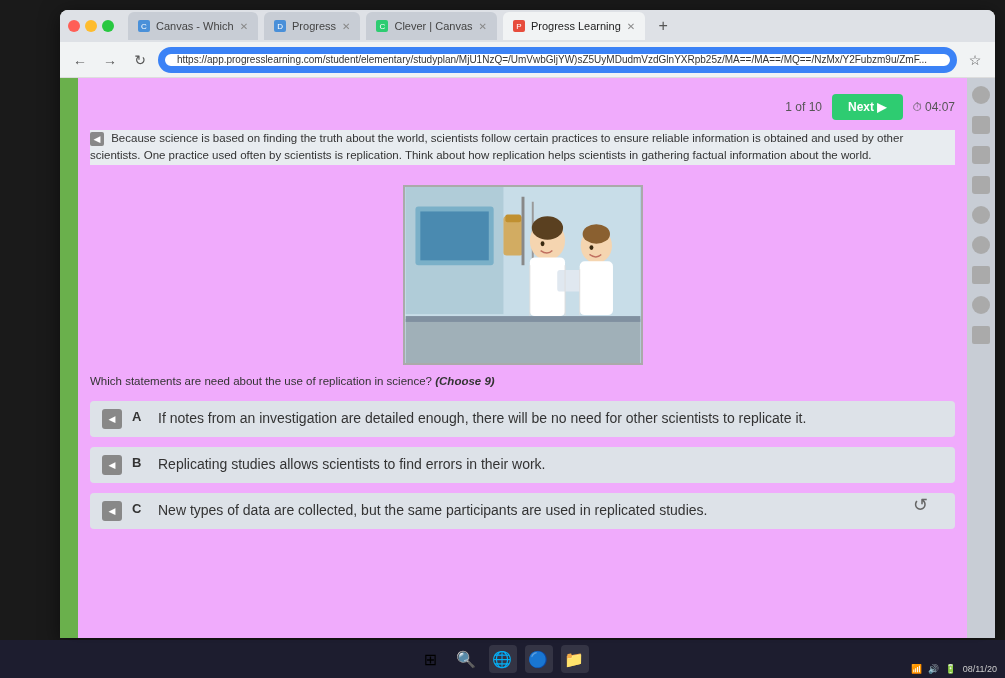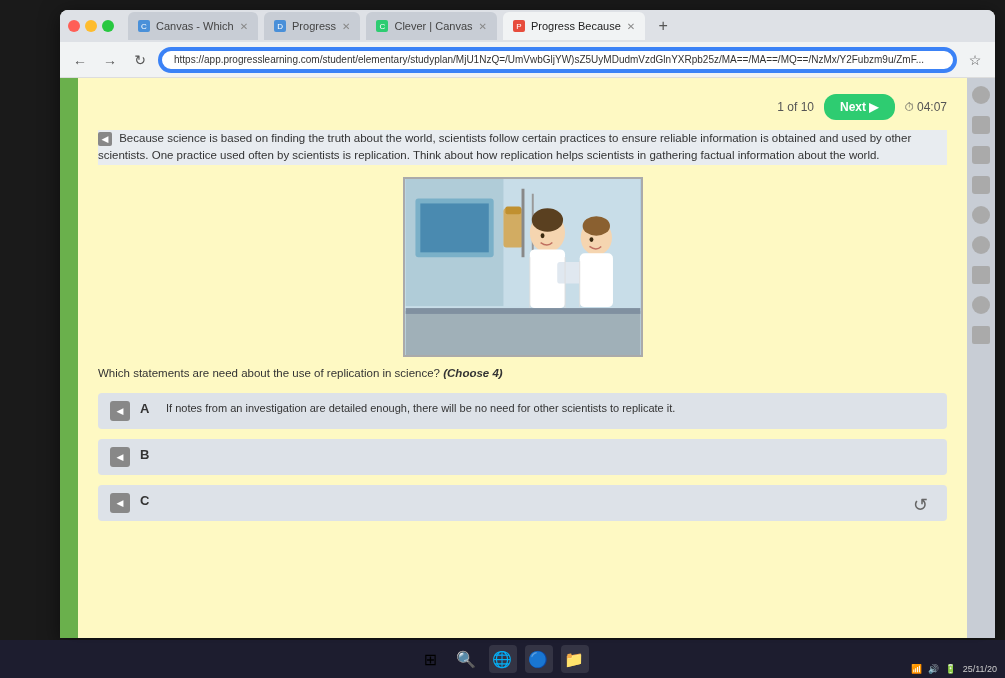--- a/index.html
+++ b/index.html
@@ -96,21 +96,21 @@
       cursor: pointer;
       display: flex; align-items: center; justify-content: center;
       border-radius: 50%;
       font-size: 14px;
       color: #555;
     }
 
     .address-bar {
       flex: 1;
       height: 26px;
-      border: 4px solid #3b82f6;
+      border: 7px solid #3b82f6;
       border-radius: 13px;
       background: white;
       padding: 0 12px;
       font-size: 10px;
       color: #333;
       display: flex;
       align-items: center;
       overflow: hidden;
       white-space: nowrap;
       text-overflow: ellipsis;
@@ -127,22 +127,22 @@
     
     .left-sidebar {
       width: 18px;
       background: #6ab04c;
       flex-shrink: 0;
     }
 
     
     .page-content {
       flex: 1;
-      background: #fef9c3;
-      padding: 16px 20px;
+      background: #f0abfc;
+      padding: 16px 12px;
       overflow: hidden;
       position: relative;
     }
 
     
     .right-sidebar {
       width: 28px;
       background: #c8cdd5;
       display: flex;
       flex-direction: column;
@@ -166,41 +166,41 @@
       gap: 10px;
     }
     .page-counter {
       font-size: 12px;
       color: #555;
     }
     .next-btn {
       background: #2ecc71;
       color: white;
       border: none;
-      border-radius: 12px;
+      border-radius: 4px;
       padding: 6px 16px;
       font-size: 12px;
       font-weight: bold;
       cursor: pointer;
       display: flex;
       align-items: center;
       gap: 4px;
     }
     .timer {
       font-size: 12px;
       color: #555;
       display: flex;
       align-items: center;
       gap: 3px;
     }
 
     
     .passage-area {
       background: #e8ecf0;
-      margin-bottom: 12px;
+      margin-bottom: 20px;
     }
     .passage-text {
       font-size: 11.5px;
       color: #333;
       line-height: 1.5;
     }
     .speaker-icon-inline {
       display: inline-block;
       width: 14px; height: 14px;
       background: #888;
@@ -262,21 +262,21 @@
       font-size: 9px;
     }
     .answer-letter {
       font-size: 13px;
       font-weight: bold;
       color: #333;
       min-width: 16px;
       flex-shrink: 0;
     }
     .answer-text {
-      font-size: 11px;
+      font-size: 14px;
       color: #333;
       line-height: 1.4;
     }
 
     
     .replay-icon {
       position: absolute;
       right: 30px;
       bottom: 120px;
       width: 24px; height: 24px;
@@ -340,21 +340,21 @@
       <span>Progress</span>
       <span class="tab-close">✕</span>
     </div>
     <div class="tab">
       <span class="tab-favicon" style="background:#2ecc71;">C</span>
       <span>Clever | Canvas</span>
       <span class="tab-close">✕</span>
     </div>
     <div class="tab active">
       <span class="tab-favicon" style="background:#e74c3c;">P</span>
-      <span>Progress Because</span>
+      <span>Progress Learning</span>
       <span class="tab-close">✕</span>
     </div>
     <button class="nav-btn" style="font-size:16px;">+</button>
   </div>
 
   <div class="browser-toolbar">
     <button class="nav-btn">←</button>
     <button class="nav-btn">→</button>
     <button class="nav-btn">↻</button>
     <div class="address-bar">
@@ -422,38 +422,40 @@
           <line x1="163" y1="80" x2="163" y2="132" stroke="#ddd" stroke-width="1"></line>
           <line x1="178" y1="84" x2="178" y2="131" stroke="#ddd" stroke-width="1"></line>
 
           <rect x="0" y="135" width="240" height="45" fill="#a0b0b8"></rect>
           <rect x="0" y="132" width="240" height="6" fill="#8090a0"></rect>
         </svg>
       </div>
 
       <p class="question-text">
         <span>Which statements are need about the use of replication in science?</span>
-        <em>(Choose 4)</em>
+        <em>(Choose 9)</em>
       </p>
 
       <div class="answer-choices">
         <div class="answer-row">
           <button class="speaker-btn">◀</button>
           <span class="answer-letter">A</span>
           <span class="answer-text">If notes from an investigation are detailed enough, there will be no need for other scientists to replicate it.</span>
         </div>
 
         <div class="answer-row">
           <button class="speaker-btn">◀</button>
           <span class="answer-letter">B</span>
+          <span class="answer-text">Replicating studies allows scientists to find errors in their work.</span>
         </div>
 
         <div class="answer-row">
           <button class="speaker-btn">◀</button>
           <span class="answer-letter">C</span>
+          <span class="answer-text">New types of data are collected, but the same participants are used in replicated studies.</span>
         </div>
       </div>
 
       <div class="replay-icon">↺</div>
     </div>
 
     <div class="right-sidebar">
       <div class="sidebar-icon" style="background:#aaa; border-radius:50%;"></div>
       <div class="sidebar-icon" style="background:#aaa;"></div>
       <div class="sidebar-icon" style="background:#aaa;"></div>
@@ -472,14 +474,14 @@
   <div class="taskbar-icon">🔍</div>
   <div class="taskbar-icon" style="background:rgba(255,255,255,0.1);">🌐</div>
   <div class="taskbar-icon" style="background:rgba(255,255,255,0.1);">🔵</div>
   <div class="taskbar-icon" style="background:rgba(255,255,255,0.1);">📁</div>
 </div>
 
 <div class="system-tray">
   <span>📶</span>
   <span>🔊</span>
   <span>🔋</span>
-  <span>25/11/20</span>
+  <span>08/11/20</span>
 </div>
 
 </body></html>

